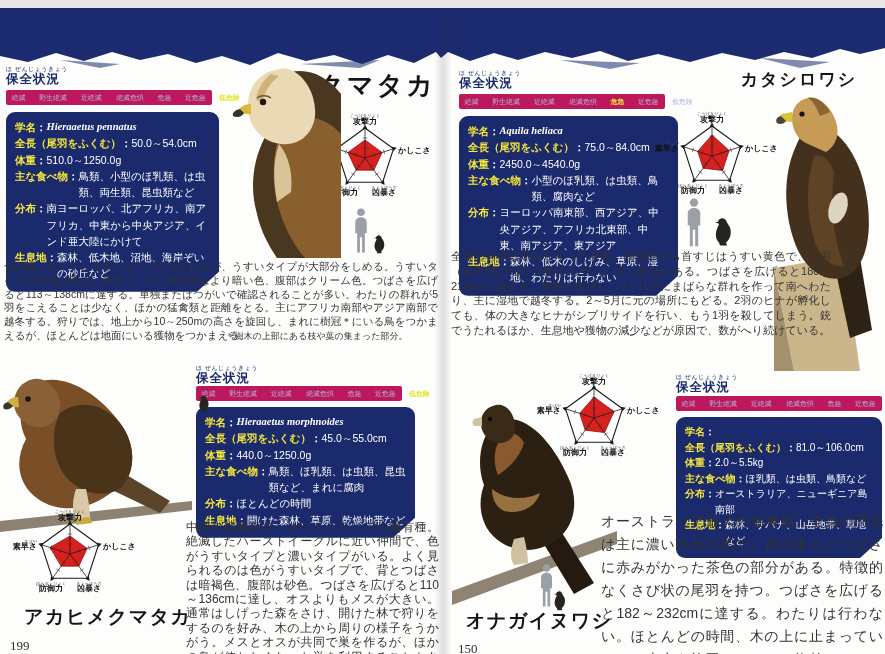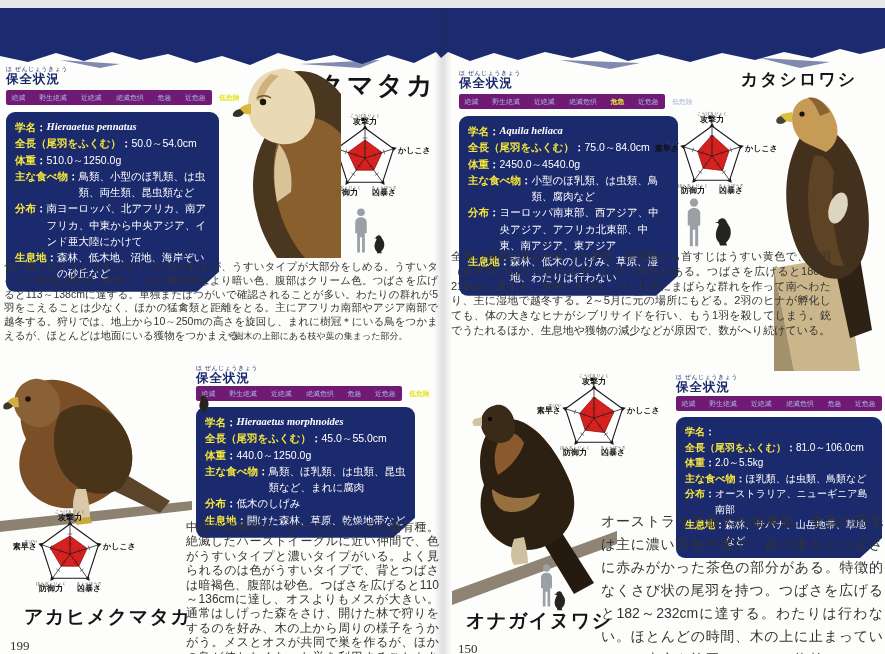--- a/index.html
+++ b/index.html
@@ -12,21 +12,21 @@
   .topband{position:absolute;left:0;top:0;width:885px;height:70px;pointer-events:none;}
   .gutter{position:absolute;left:434px;top:0;width:18px;height:654px;
     background:linear-gradient(90deg,rgba(0,0,0,0) 0%,rgba(40,40,60,0.14) 50%,rgba(0,0,0,0) 100%);}
 
   
   .cons-head{position:absolute;line-height:1;}
   .cons-ruby{display:block;font-size:6px;letter-spacing:0.5px;color:#1b2a6d;margin-bottom:1px;}
   .cons-kanji{display:block;font-size:12.5px;font-weight:bold;color:#1b2a6d;letter-spacing:1px;}
 
   
-  .statusbar{position:absolute;width:206px;height:15px;background:#701a75;border-radius:2px;
+  .statusbar{position:absolute;width:206px;height:15px;background:#be185d;border-radius:2px;
     display:flex;align-items:center;justify-content:space-between;padding:0 5px;box-sizing:border-box;gap:12px;}
   .statusbar span{font-size:7.5px;color:#aab6dd;white-space:nowrap;transform:scale(0.92);transform-origin:center;}
   .statusbar span.active{color:#e4e62e;font-weight:bold;}
 
   
   .infobox{position:absolute;background:#1b2a6d;border-radius:9px;
     padding:7px 9px 10px 9px;box-sizing:border-box;
     clip-path:polygon(0 0,100% 0,100% calc(100% - 20px),calc(100% - 22px) 100%,0 100%);}
   .irow{display:flex;align-items:flex-start;}
   .ilab{color:#f5e73c;font-weight:bold;white-space:nowrap;}
@@ -221,21 +221,21 @@
         <span class="ival">440.0～1250.0g</span>
       </div>
       <div class="irow">
         <span class="ilab">主な食べ物</span>
         <span class="icol">：</span>
         <span class="ival">鳥類、ほ乳類、は虫類、昆虫類など、まれに腐肉</span>
       </div>
       <div class="irow">
         <span class="ilab">分布</span>
         <span class="icol">：</span>
-        <span class="ival">低木のしげみ</span>
+        <span class="ival">ほとんどの時間</span>
       </div>
       <div class="irow">
         <span class="ilab">生息地</span>
         <span class="icol">：</span>
         <span class="ival">開けた森林、草原、乾燥地帯など</span>
       </div>
     </div>
 
   <svg class="sil" style="left:197px;top:386px;" width="16" height="19" viewBox="0 0 26 30">
     <path d="M9,2 C6,3 5,6 7,8 L6,10 C3,16 3,22 7,26 L8,29 L15,29 L14,26 C18,23 20,17 18,11 L15,6 C14,3 12,1 9,2 Z M7,5 L3,6 L7,7 Z" fill="#26241f"></path>

